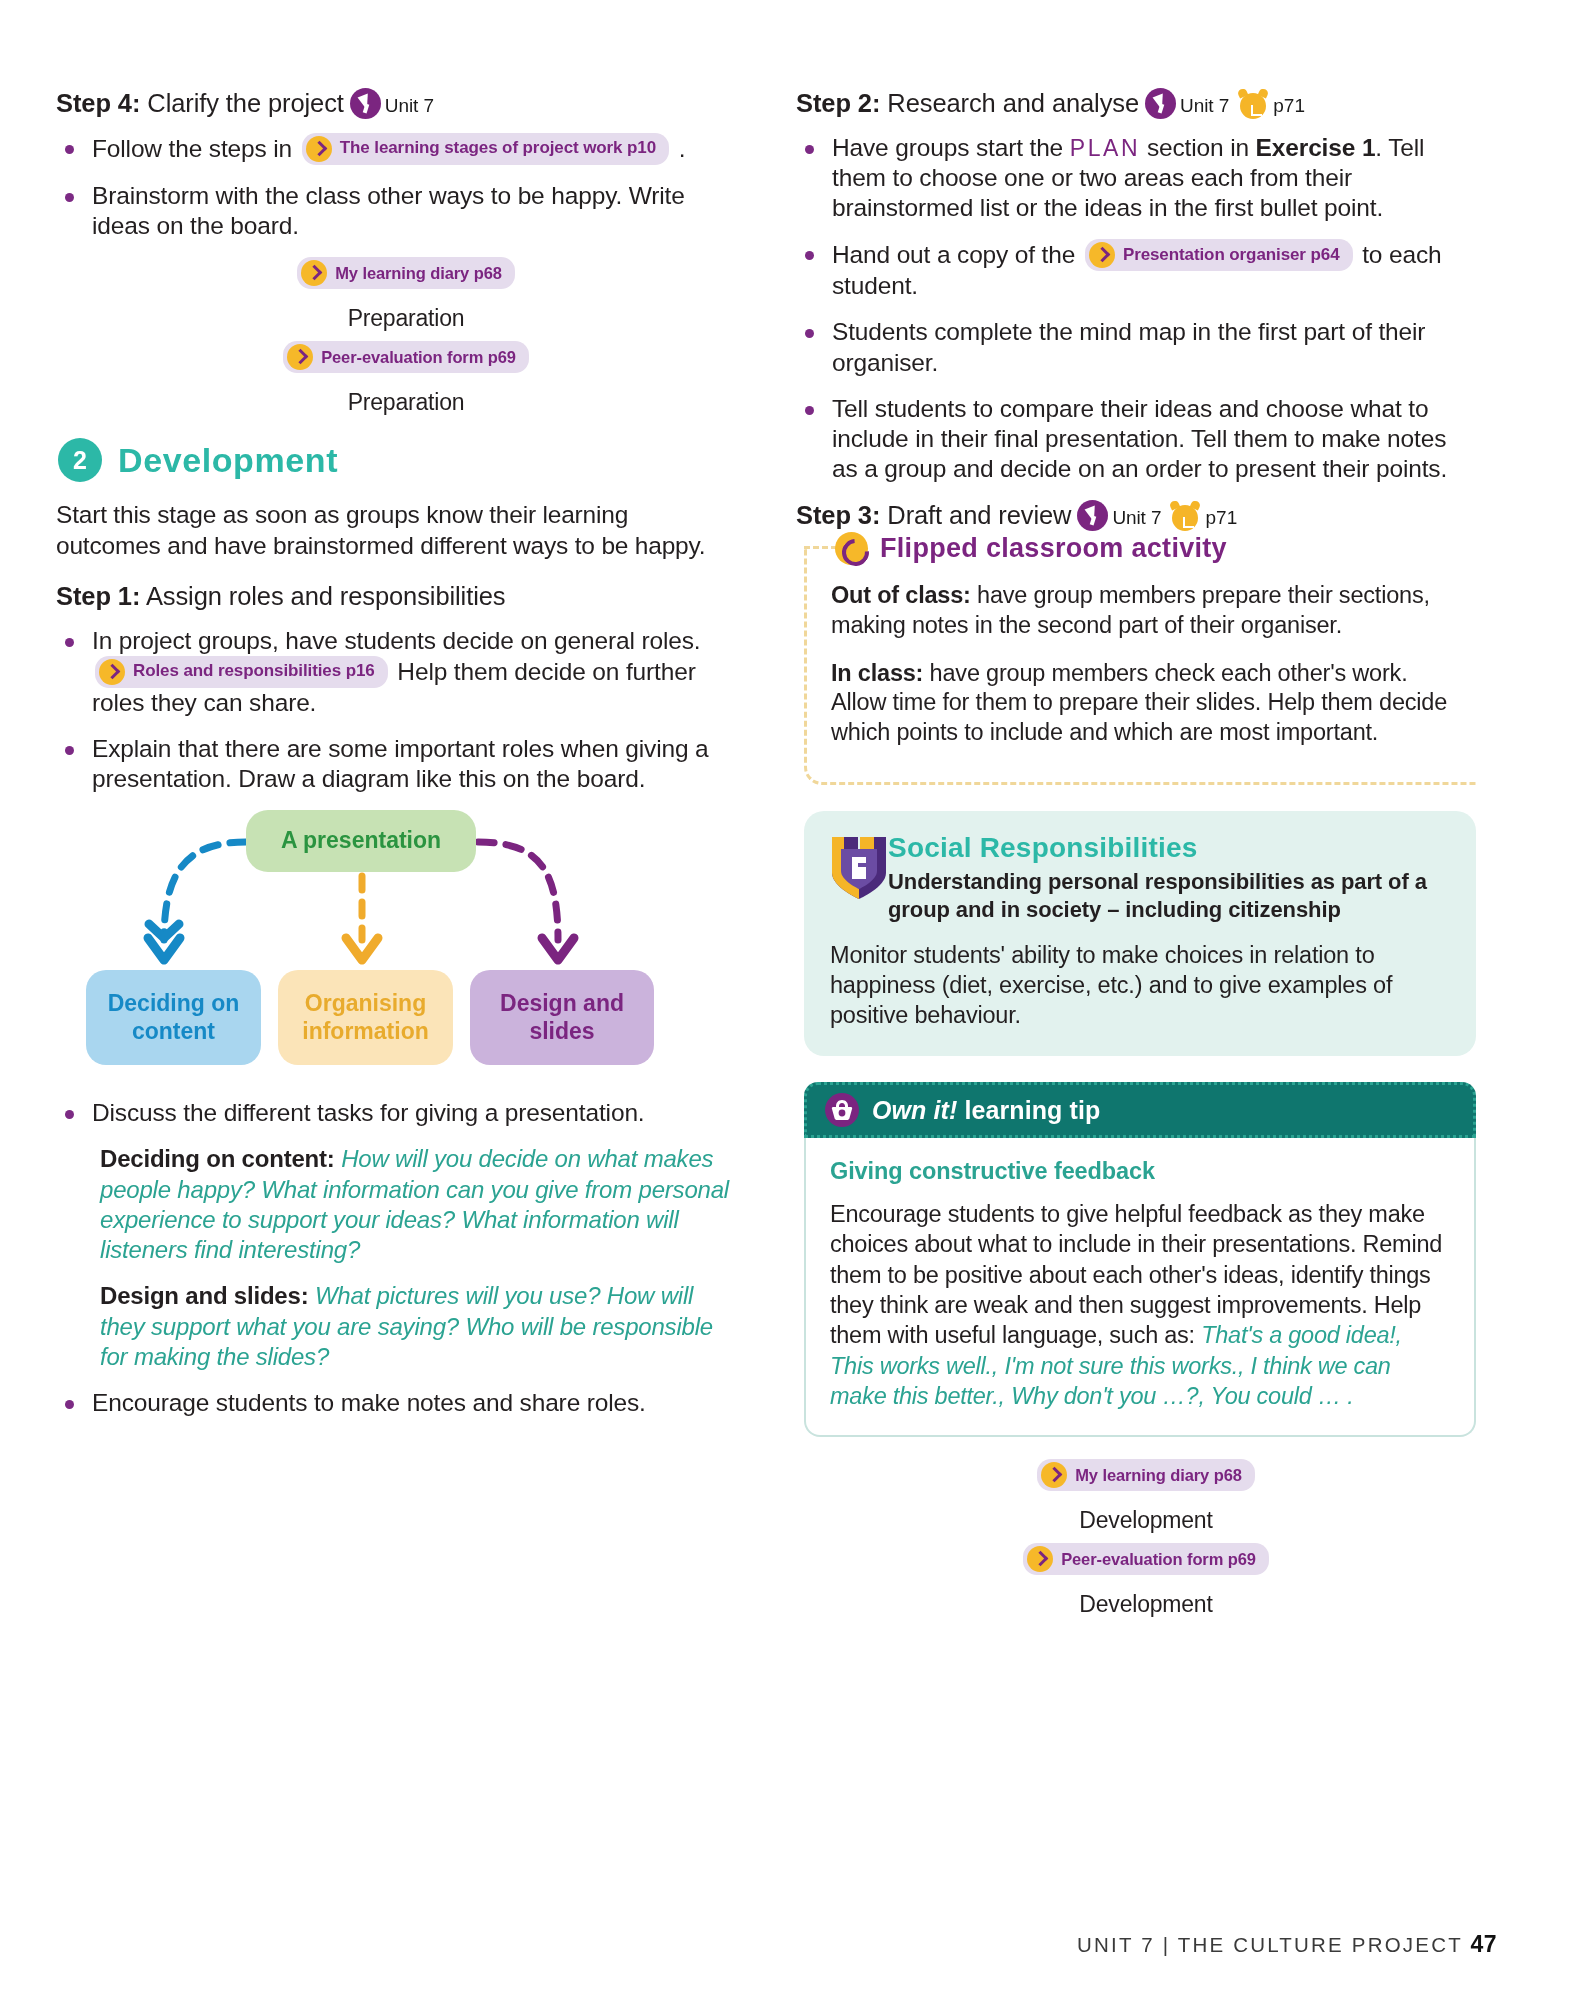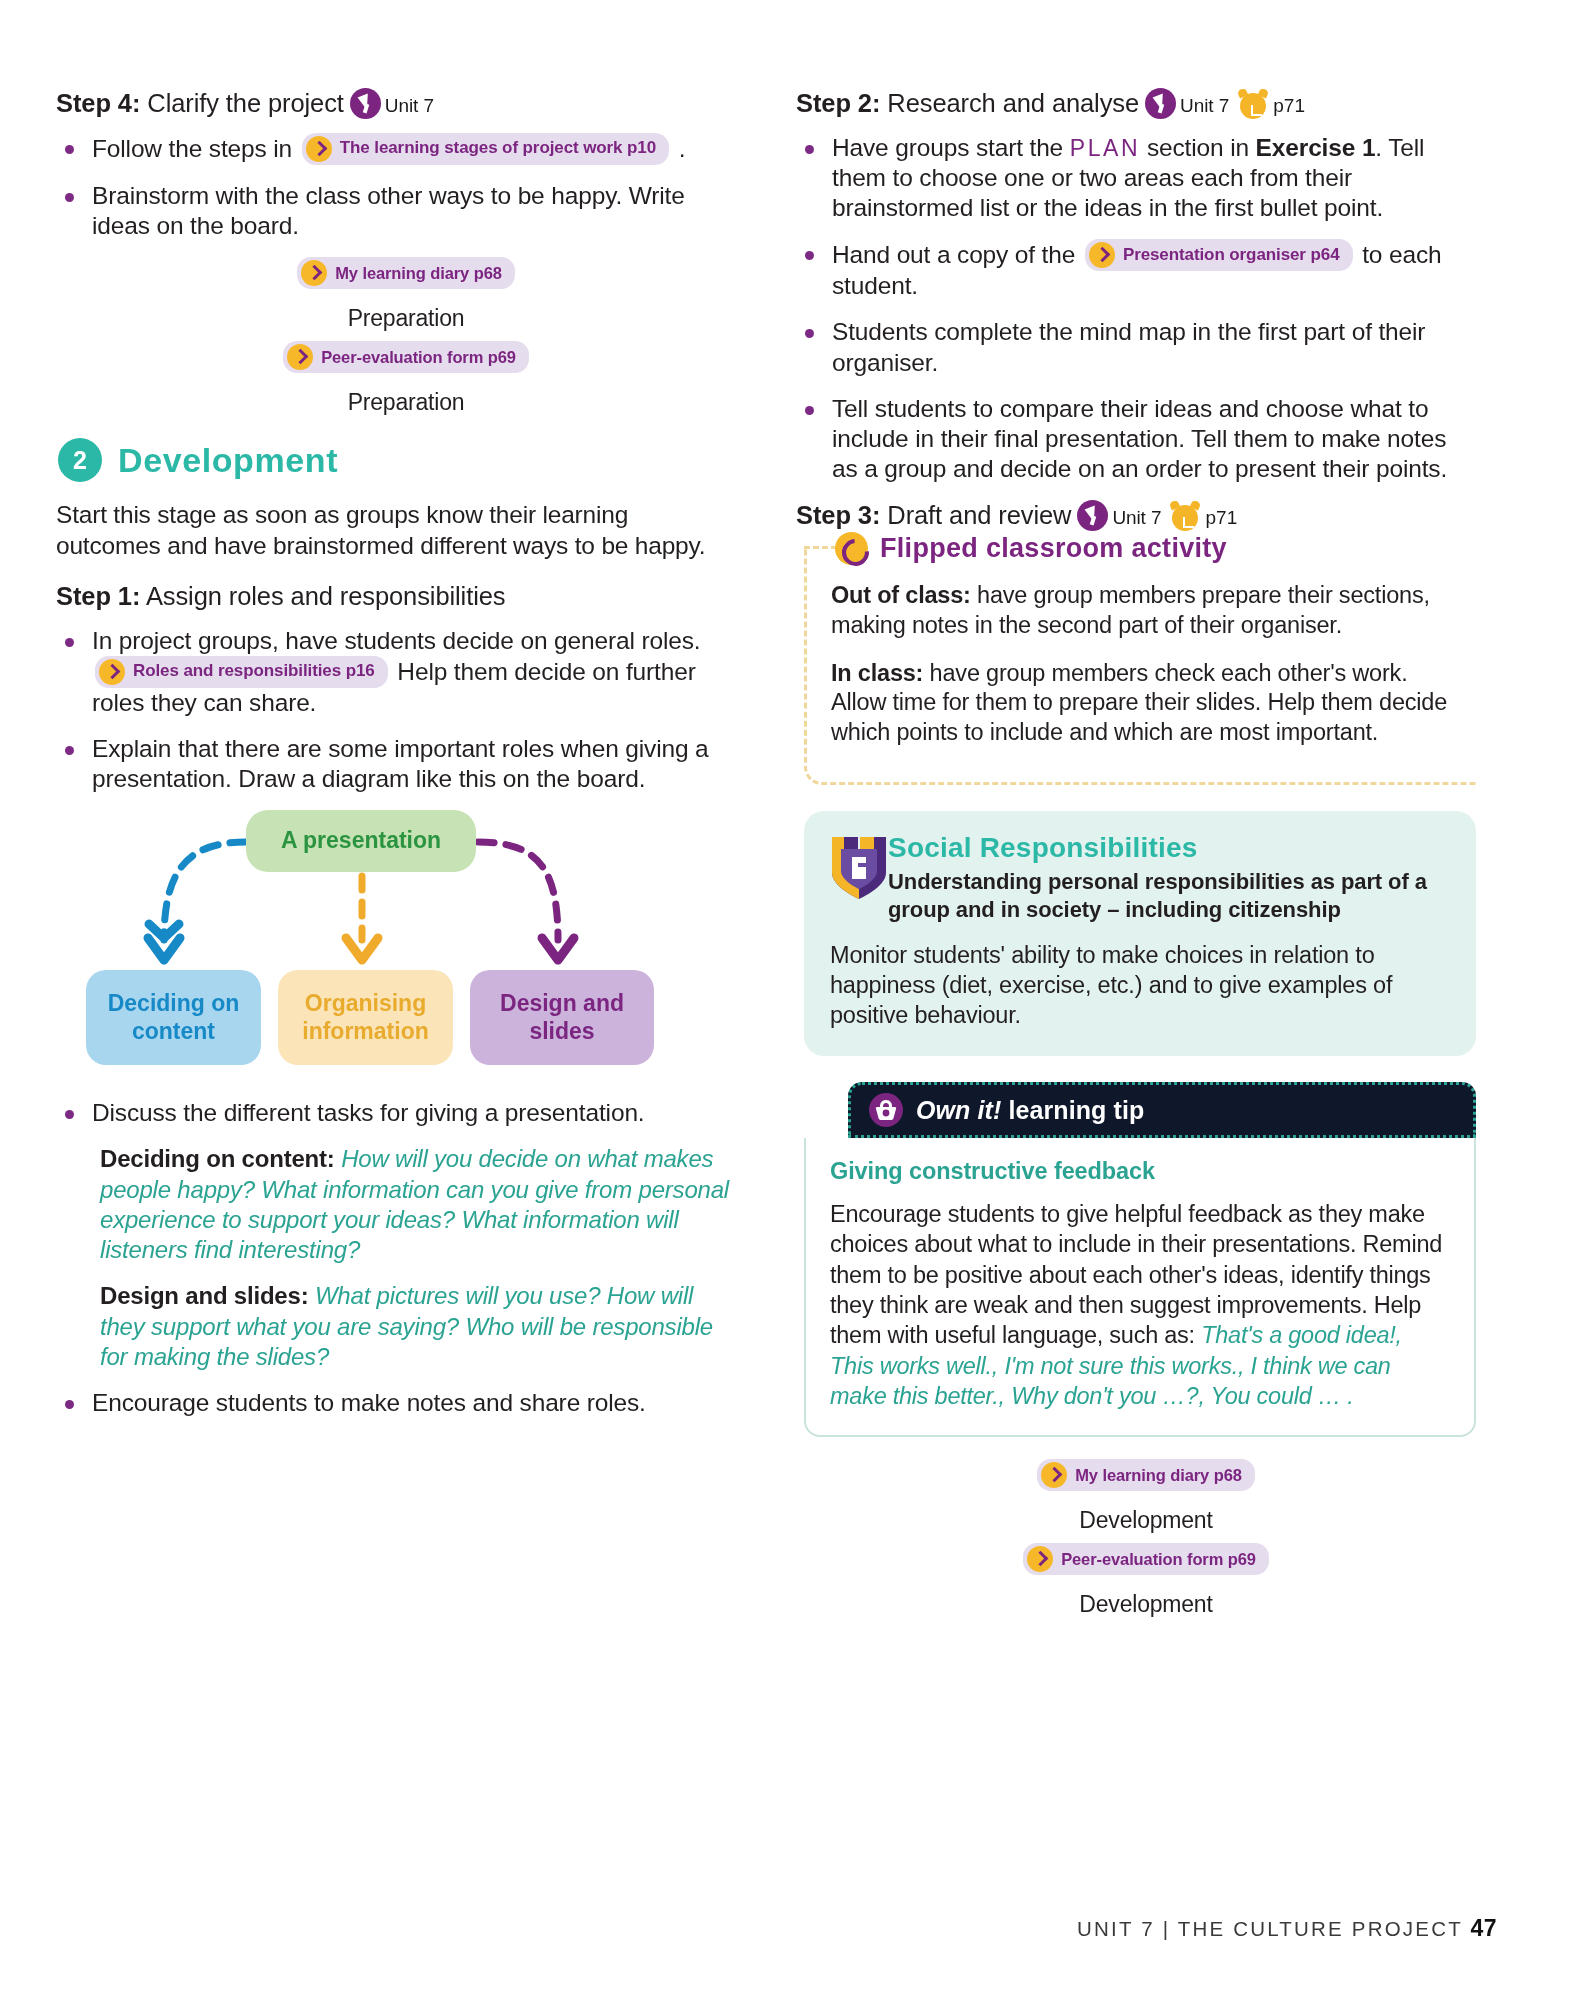--- a/index.html
+++ b/index.html
@@ -162,38 +162,38 @@
   }
   .sr-head { display:flex; gap:0; align-items:flex-start; }
   .shield { width:58px; height:66px; flex:none; margin-top:2px; }
   .sr-title { color:#2cb8a7; font-size:28px; font-weight:700; letter-spacing:0.2px; line-height:1.1; }
   .sr-sub { font-size:22px; font-weight:700; line-height:1.27; letter-spacing:-0.1px; margin-top:4px; }
   .sr-body { font-size:23.5px; line-height:1.28; letter-spacing:-0.2px; margin:16px 0 0 0; }
 
   
   .ownit { margin:0 0 22px 8px; width:672px; }
   .oi-head {
-    background:#0f172a; border:3px dotted #2ba392; border-radius:14px 14px 0 0;
-    display:flex; align-items:center; gap:13px; padding:8px 18px;margin-left:44px;
+    background:#0f766e; border:3px dotted #2ba392; border-radius:14px 14px 0 0;
+    display:flex; align-items:center; gap:13px; padding:8px 18px;
   }
   .oi-ico { width:34px; height:34px; border-radius:50%; background:#7b2580; position:relative; flex:none; }
   .oi-ico svg { position:absolute; left:6px; top:6px; }
   .oi-title { color:#fff; font-size:25px; font-weight:700; letter-spacing:0.1px; }
   .oi-title i { font-style:italic; }
   .oi-body {
     border:2px solid #c9e3de; border-top:none; border-radius:0 0 16px 16px;
     background:#fff; padding:20px 24px 24px 24px;
   }
   .oi-sub { color:#2ba392; font-size:23.5px; font-weight:700; margin:0 0 14px 0; letter-spacing:-0.1px;}
   .oi-p { font-size:23.5px; line-height:1.29; letter-spacing:-0.25px; margin:0; }
   .oi-p i { color:#2ba392; font-style:italic; }
 
   
   .footer {
-    position:absolute; right:78px; bottom:58px;
+    position:absolute; right:78px; bottom:42px;
     font-size:20.5px; letter-spacing:2.2px; color:#3a3a3a;
   }
   .footer b { font-weight:700; letter-spacing:0.5px; font-size:23px; color:#111; }
 </style>
 </head>
 <body>
 
 <div class="page">
  <div class="cols">
 

